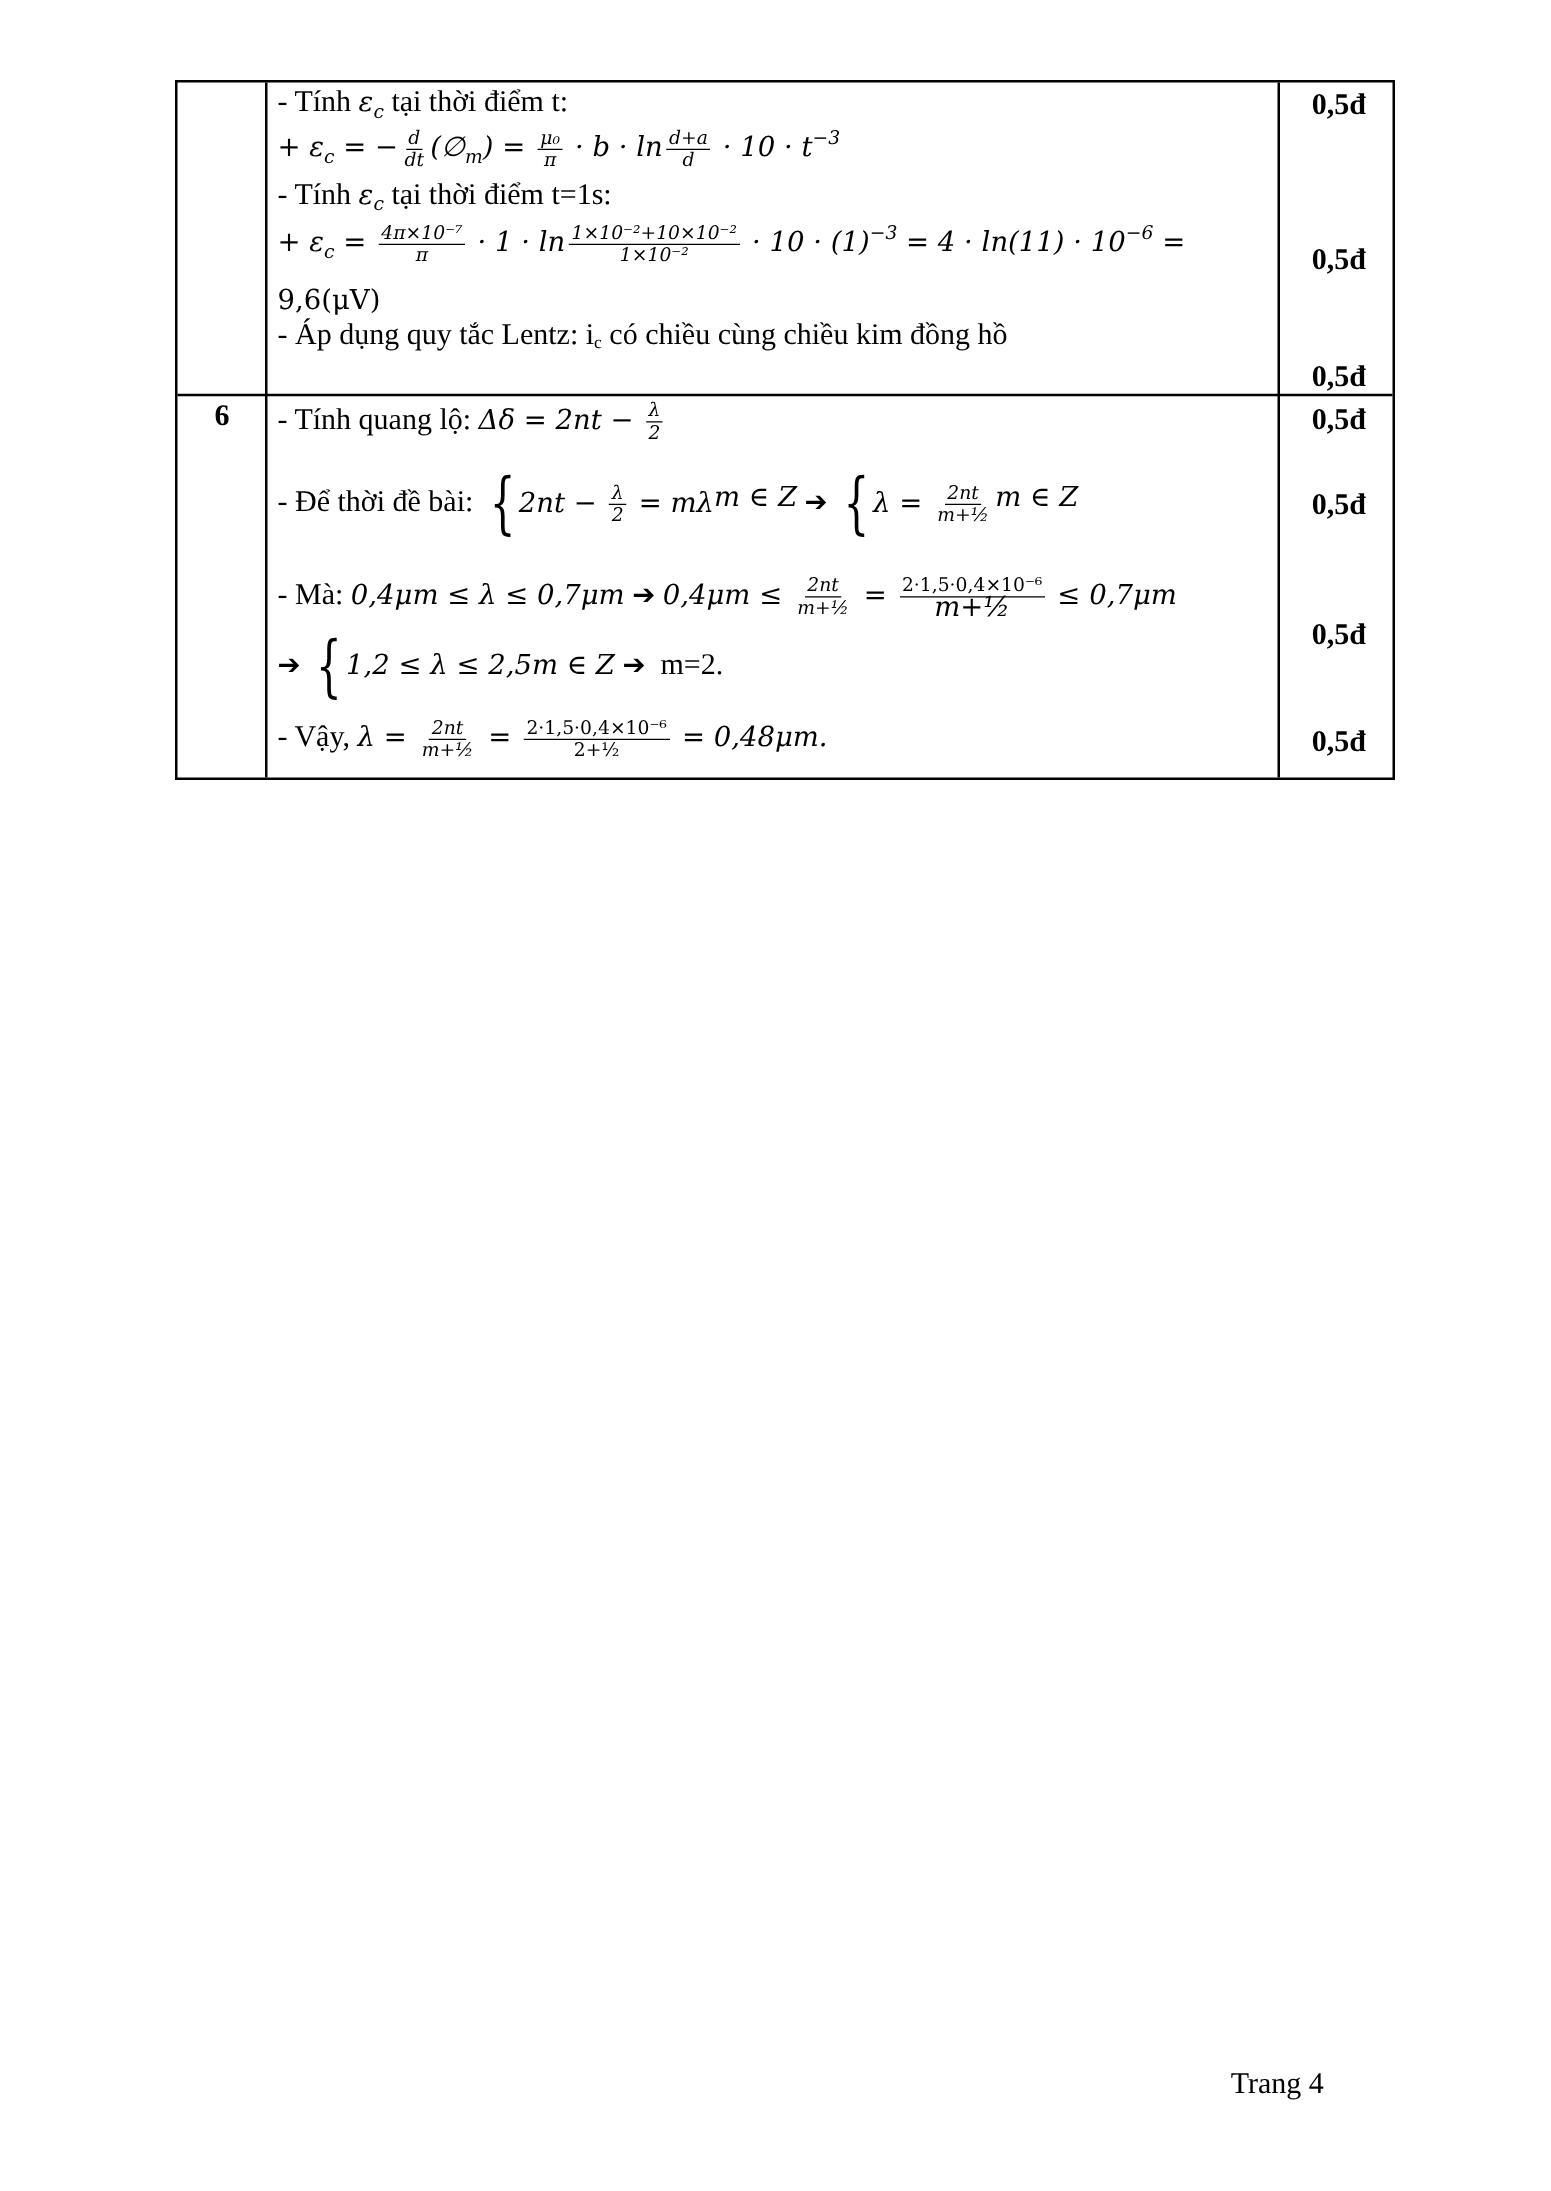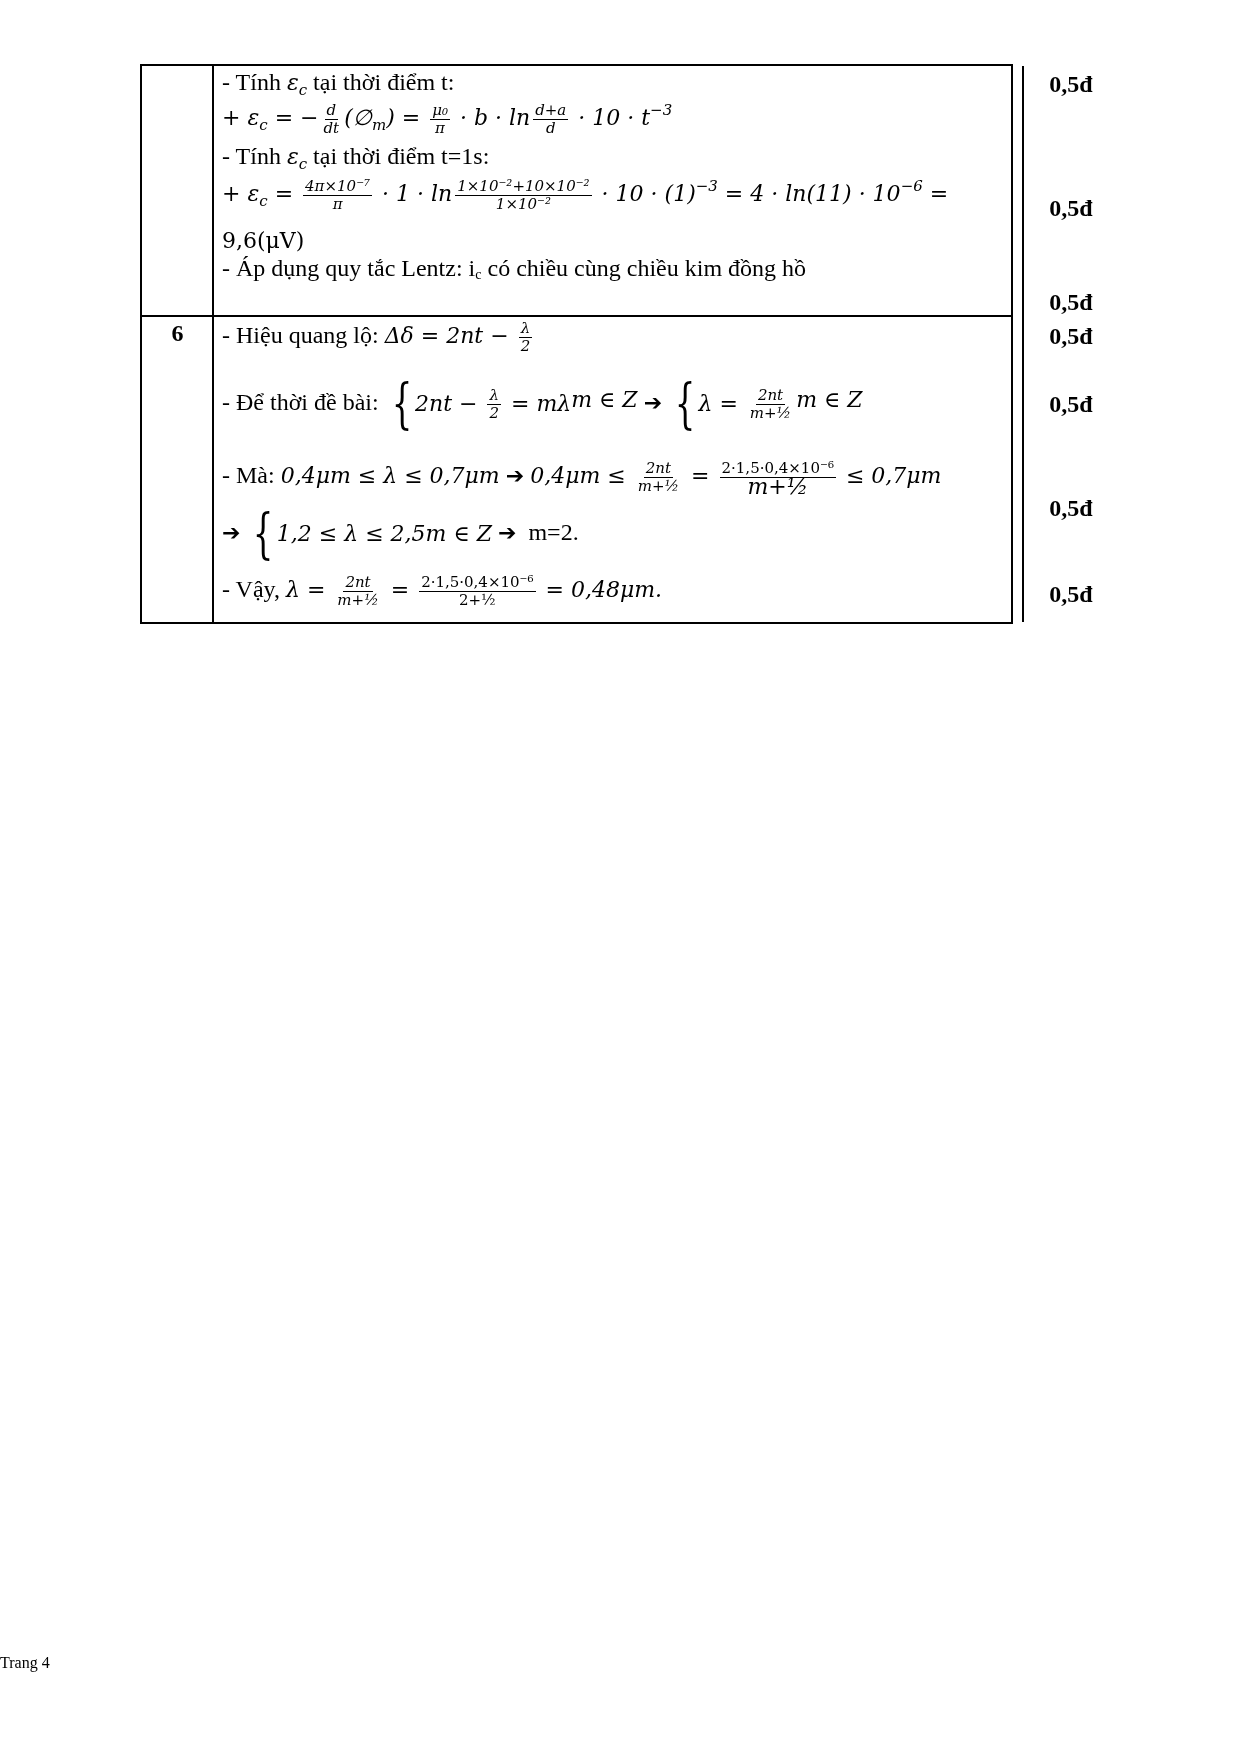--- a/index.html
+++ b/index.html
@@ -1,18 +1,18 @@
 <!DOCTYPE html>
 <html><head>
 <meta charset="utf-8">
 <style>
   html, body { margin:0; padding:0; background:#ffffff; }
   body { width:1241px; height:1753px; position:relative; overflow:hidden;
          font-family:"Liberation Serif", "DejaVu Serif", serif; color:#000; }
-  .tbl { position:absolute; left:140px; top:64px; width:873px; height:560px;
+  .tbl { position:absolute; left:140px; top:64px; width:976px; height:560px;
          border:2px solid #000; box-sizing:border-box; }
   .vline { position:absolute; top:0; bottom:0; width:2px; background:#000; }
   .hline { position:absolute; left:0; right:0; height:2px; background:#000; }
   .line { position:absolute; white-space:nowrap; font-size:24px; line-height:28px; }
   .math { font-family:"DejaVu Serif", "Liberation Serif", serif; font-style:italic; font-size:22px; }
   .m { font-family:"DejaVu Serif", serif; font-size:22px; }
   .b { font-weight:normal; }
   .frac { display:inline-flex; flex-direction:column; align-items:center; vertical-align:middle;
           font-size:15px; line-height:17px; margin:0 3px; }
   .frac .num { border-bottom:1.5px solid #000; padding:0 2px; }
@@ -21,21 +21,21 @@
   .sup { font-size:15px; vertical-align:10px; }
   .score { position:absolute; left:884px; width:90px; text-align:center;
            font-weight:bold; font-size:24px; line-height:28px; }
   .num6 { position:absolute; left:0; width:71px; text-align:center; top:254px;
           font-weight:bold; font-size:24px; }
   .brace { display:inline-block; vertical-align:middle; font-size:54px; line-height:54px;
            font-family:"DejaVu Serif", serif; font-weight:normal; transform:scaleX(0.6); margin-right:-4px; }
   .sys { display:inline-flex; flex-direction:row; vertical-align:middle; line-height:26px; }
   .sys .r2 { text-align:left; }
   .arrow { font-family:"DejaVu Sans", sans-serif; font-weight:bold; font-size:22px; margin:0 6px; }
-  .footer { position:absolute; top:1654px; left:0; width:1059px; text-align:left; font-size:16px; }
+  .footer { position:absolute; top:1654px; left:0; width:1059px; text-align:right; font-size:24px; }
 </style>
 </head>
 <body>
 
 <div class="tbl">
   <div class="vline" style="left:70px"></div>
   <div class="vline" style="left:880px"></div>
   <div class="hline" style="top:249px"></div>
 
   <div>
@@ -75,21 +75,21 @@
 
     <div class="score" style="top:4px;">0,5đ</div>
     <div class="score" style="top:128px;">0,5đ</div>
     <div class="score" style="top:222px;">0,5đ</div>
   </div>
 
   <div>
     <div class="num6">6</div>
 
     <div class="line" style="left:80px; top:254px;">
-      <span>- Hiệu quang lộ: </span><span class="math">Δδ = 2nt − </span><span class="frac math">
+      <span>- Tính quang lộ: </span><span class="math">Δδ = 2nt − </span><span class="frac math">
           <span class="num">λ</span>
           <span class="den">2</span>
         </span>
     </div>
 
     <div class="line" style="left:80px; top:306px; line-height:60px;">
       <span>- Để thời đề bài: </span><span class="brace">{</span><span class="sys math">
           <span><span>2nt − </span><span class="frac">
               <span class="num">λ</span>
               <span class="den">2</span>

